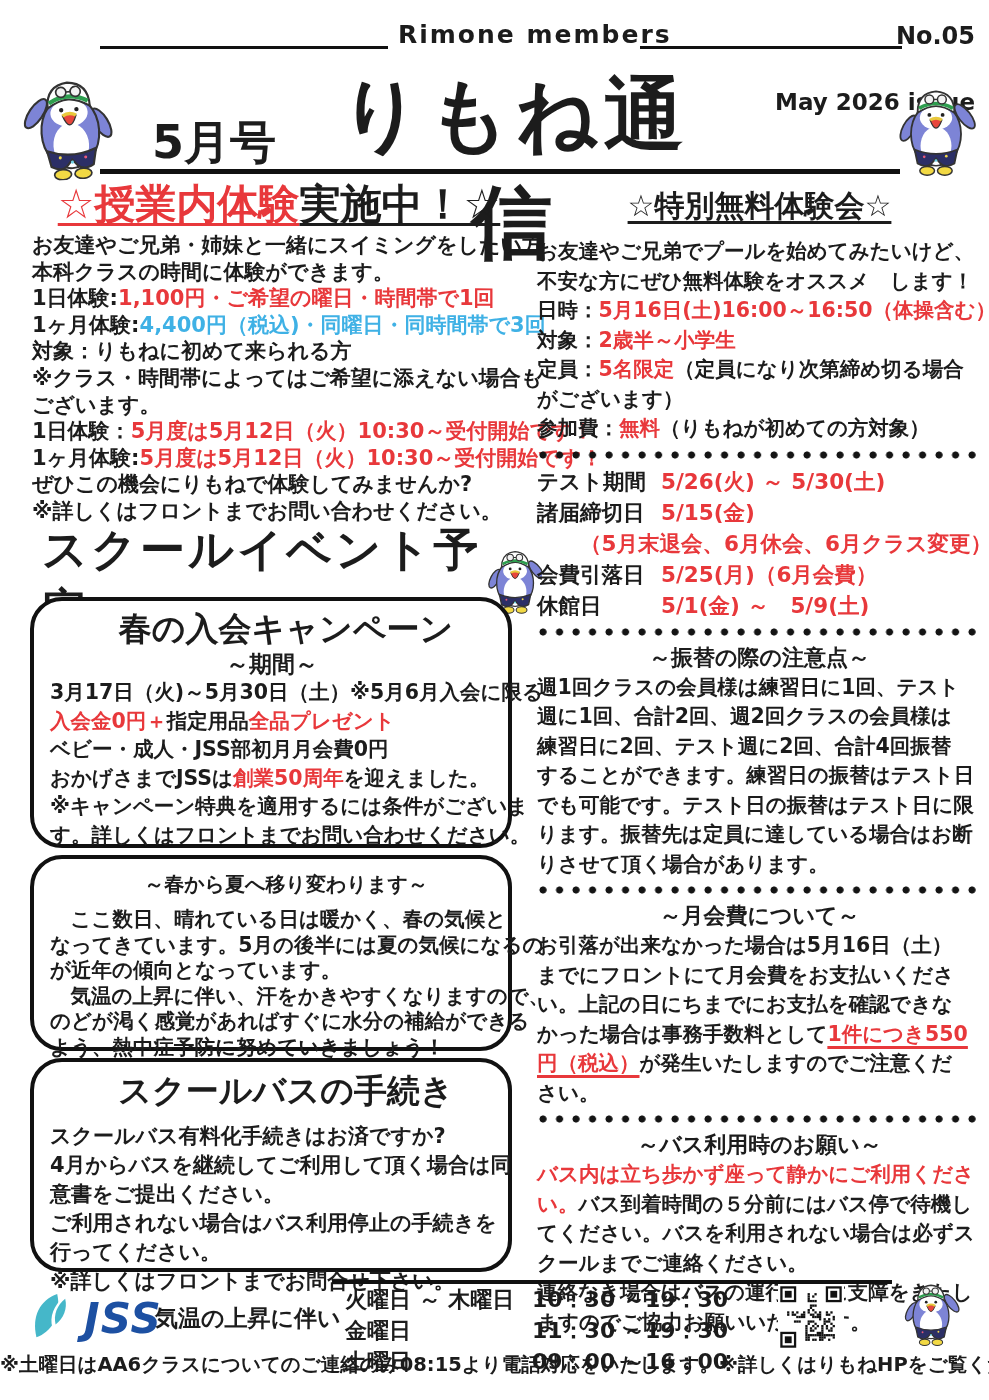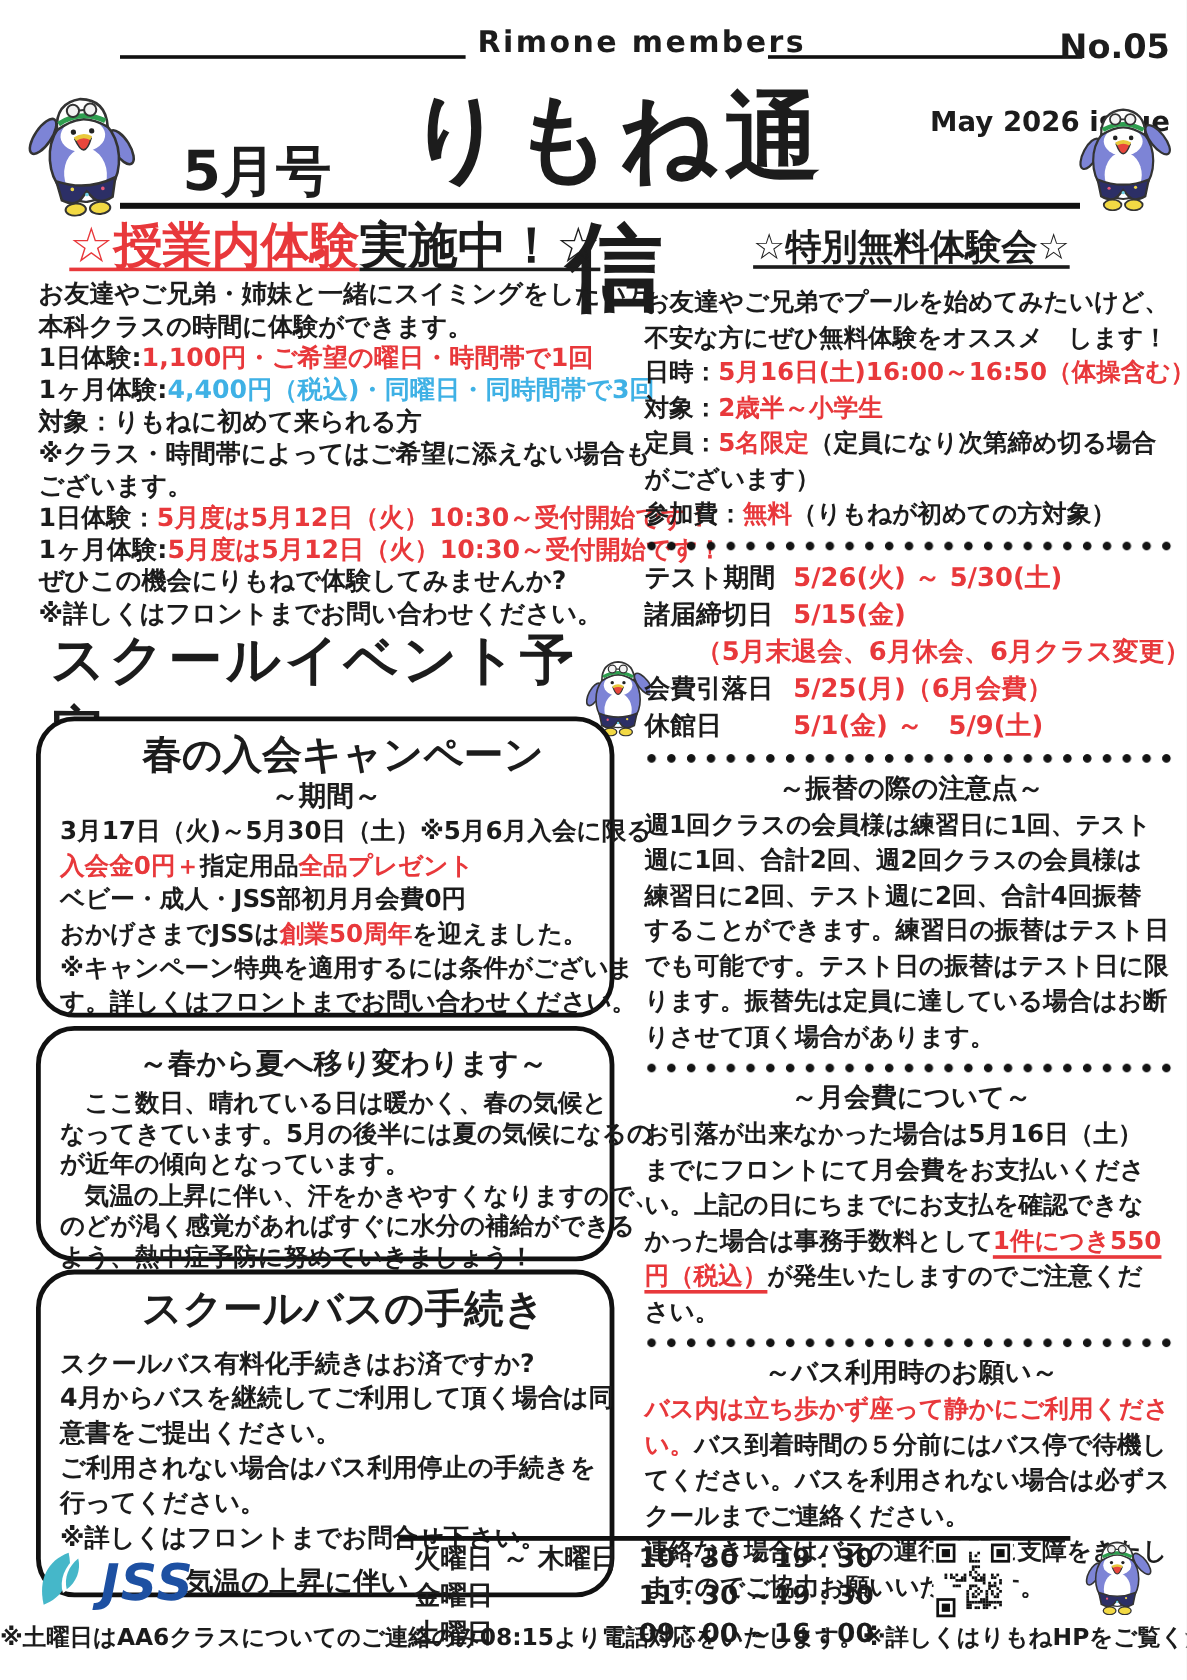--- a/index.html
+++ b/index.html
@@ -5,21 +5,21 @@
   * { margin:0; padding:0; box-sizing:border-box; }
   html,body { background:#e9e9e9; }
   body { font-family:"DejaVu Sans", sans-serif; color:#1c1c1c; }
   .page { position:relative; width:989px; height:1400px; background:#ffffff; margin:0 auto; overflow:hidden;padding-left:20px; }
 
   
   .brand { position:absolute; left:398px; top:20px; font-size:25px; font-weight:700; letter-spacing:2px; }
   .hline { position:absolute; height:3px; background:#111; }
   .hline.l1 { left:100px; top:46px; width:288px; }
   .hline.l2 { left:640px; top:46px; width:262px; }
-  .issue-no { position:absolute; right:14px; top:22px; font-size:28px; font-weight:700; }
+  .issue-no { position:absolute; right:14px; top:22px; font-size:24px; font-weight:700; }
   .issue-date { position:absolute; right:14px; top:56px; font-size:23px; font-weight:700;margin-top:33px; }
   .month-label { position:absolute; left:152px; top:112px; font-size:46px; font-weight:800; }
   .nl-title { position:absolute; left:300px; top:62px; width:430px; font-size:80px; font-weight:800; letter-spacing:6px; text-align:center; }
   .hline.l3 { left:100px; top:169px; width:800px; height:5px; }
 
   
   .ln { white-space:nowrap; line-height:26.6px; font-size:21px; font-weight:600; }
   .red { color:#e8383b; }
   .blue { color:#3fb1e5; }
   .u { text-decoration:underline; text-decoration-thickness:2.5px; text-underline-offset:5px; }
@@ -31,23 +31,23 @@
   .trial .title .ln { font-size:41px; line-height:40px; }
   .events-heading { position:absolute; left:42px; top:520px; width:500px; display:flex; align-items:center; gap:6px; }
   .events-heading .txt { font-size:45px; font-weight:800; letter-spacing:3px; }
   .box { position:absolute; left:30px; width:482px; border:4.5px solid #111; border-radius:32px; padding:6px 14px 6px 16px; background:#fff; }
   .box .btitle { text-align:center; font-weight:800;margin-left:28px; }
   .box1 { top:597px; height:251px; }
   .box1 .btitle { font-size:33px; line-height:44px; }
   .box1 .bsub { text-align:center; font-size:23px; font-weight:800; line-height:27px; }
   .box1 .ln { font-size:20.5px; line-height:28.5px; }
   .box2 { top:855px; height:196px; }
-  .box2 .btitle { font-size:24px; line-height:42px; }
+  .box2 .btitle { font-size:20px; line-height:42px;font-family:Liberation Mono, monospace; }
   .box2 .ln { font-size:20.5px; line-height:25.5px; }
-  .box3 { top:1058px; height:273px; }
+  .box3 { top:1058px; height:214px; }
   .box3 .btitle { font-size:33px; line-height:46px; margin-bottom:8px; }
   .box3 .ln { font-size:21px; line-height:29px; }
 
   
   .rcol { position:absolute; left:537px; top:186px; width:445px; }
   .rcol .sec-title { text-align:center; font-size:30px; font-weight:800; margin-bottom:10px; }
   .rcol .sub-title { text-align:center; font-size:22px; font-weight:800; line-height:30px; }
   .rcol .ln { font-size:20.5px; line-height:29.5px; }
   .sched .ln { font-size:21.5px; line-height:31px; }
   .dots { height:12px; margin:5px 0 5px 0; background-image:radial-gradient(circle at 6px 6px, #141414 3.2px, transparent 3.9px); background-size:16.5px 12px; background-repeat:repeat-x; }

